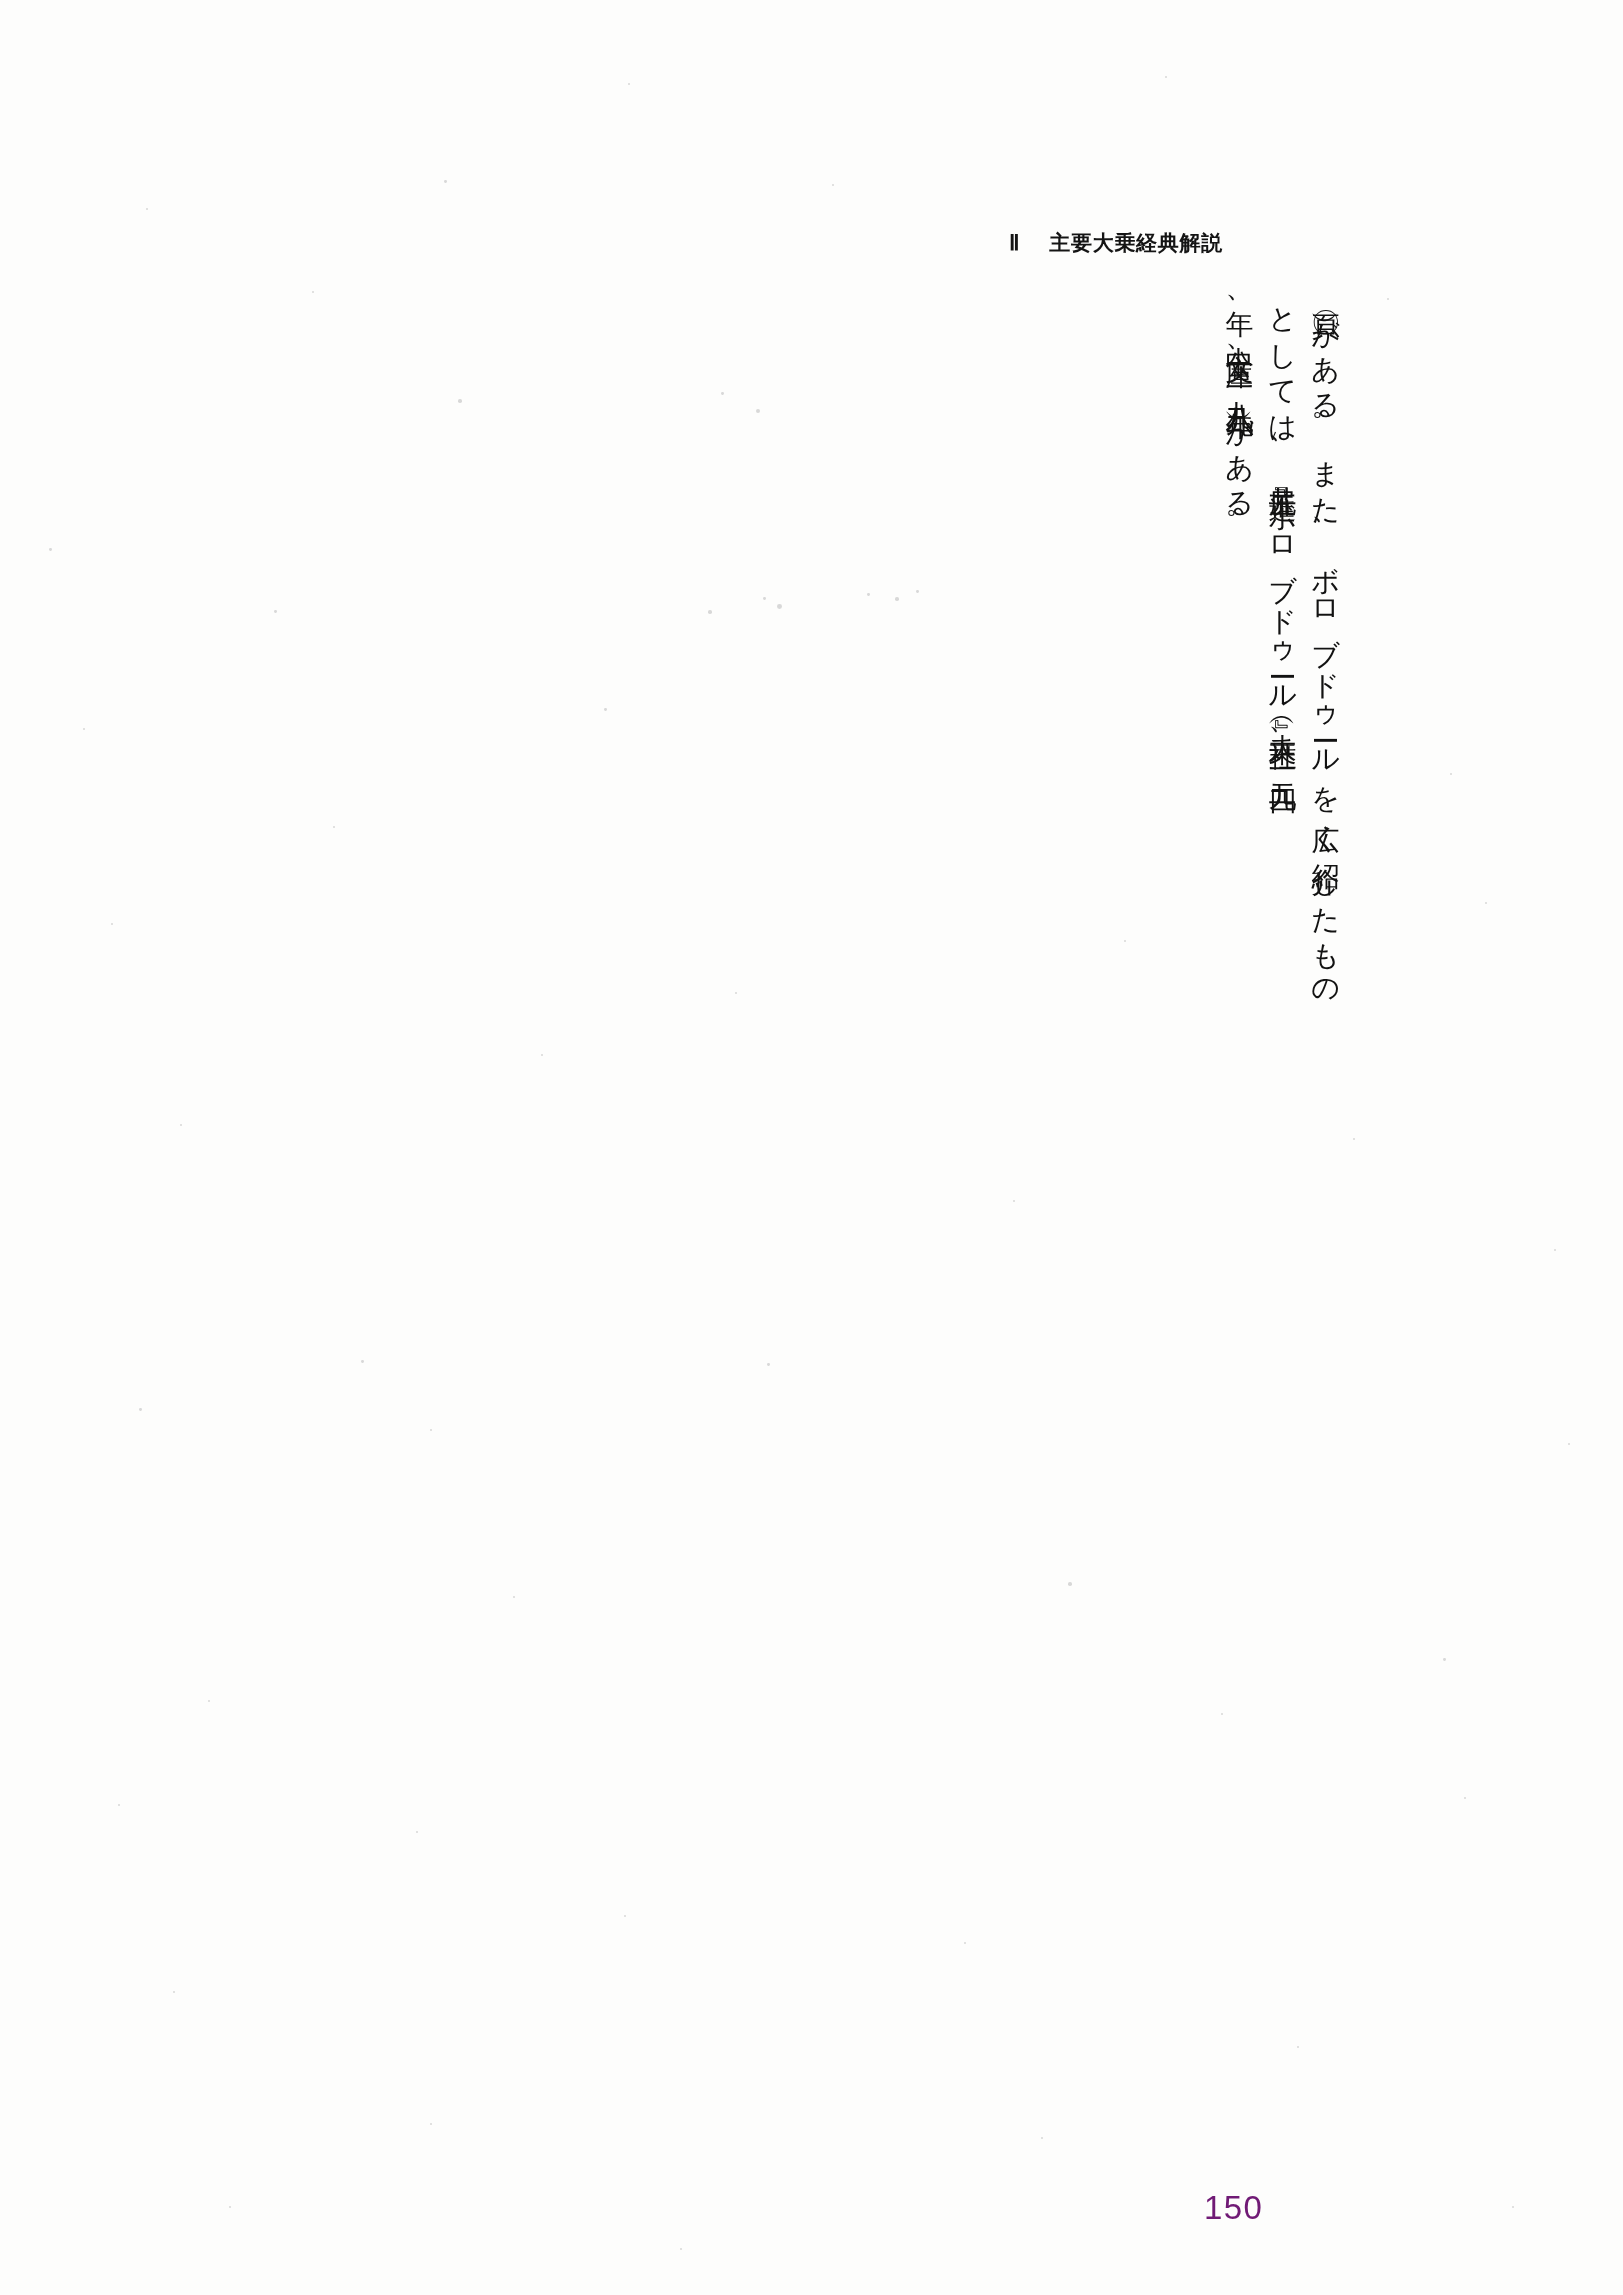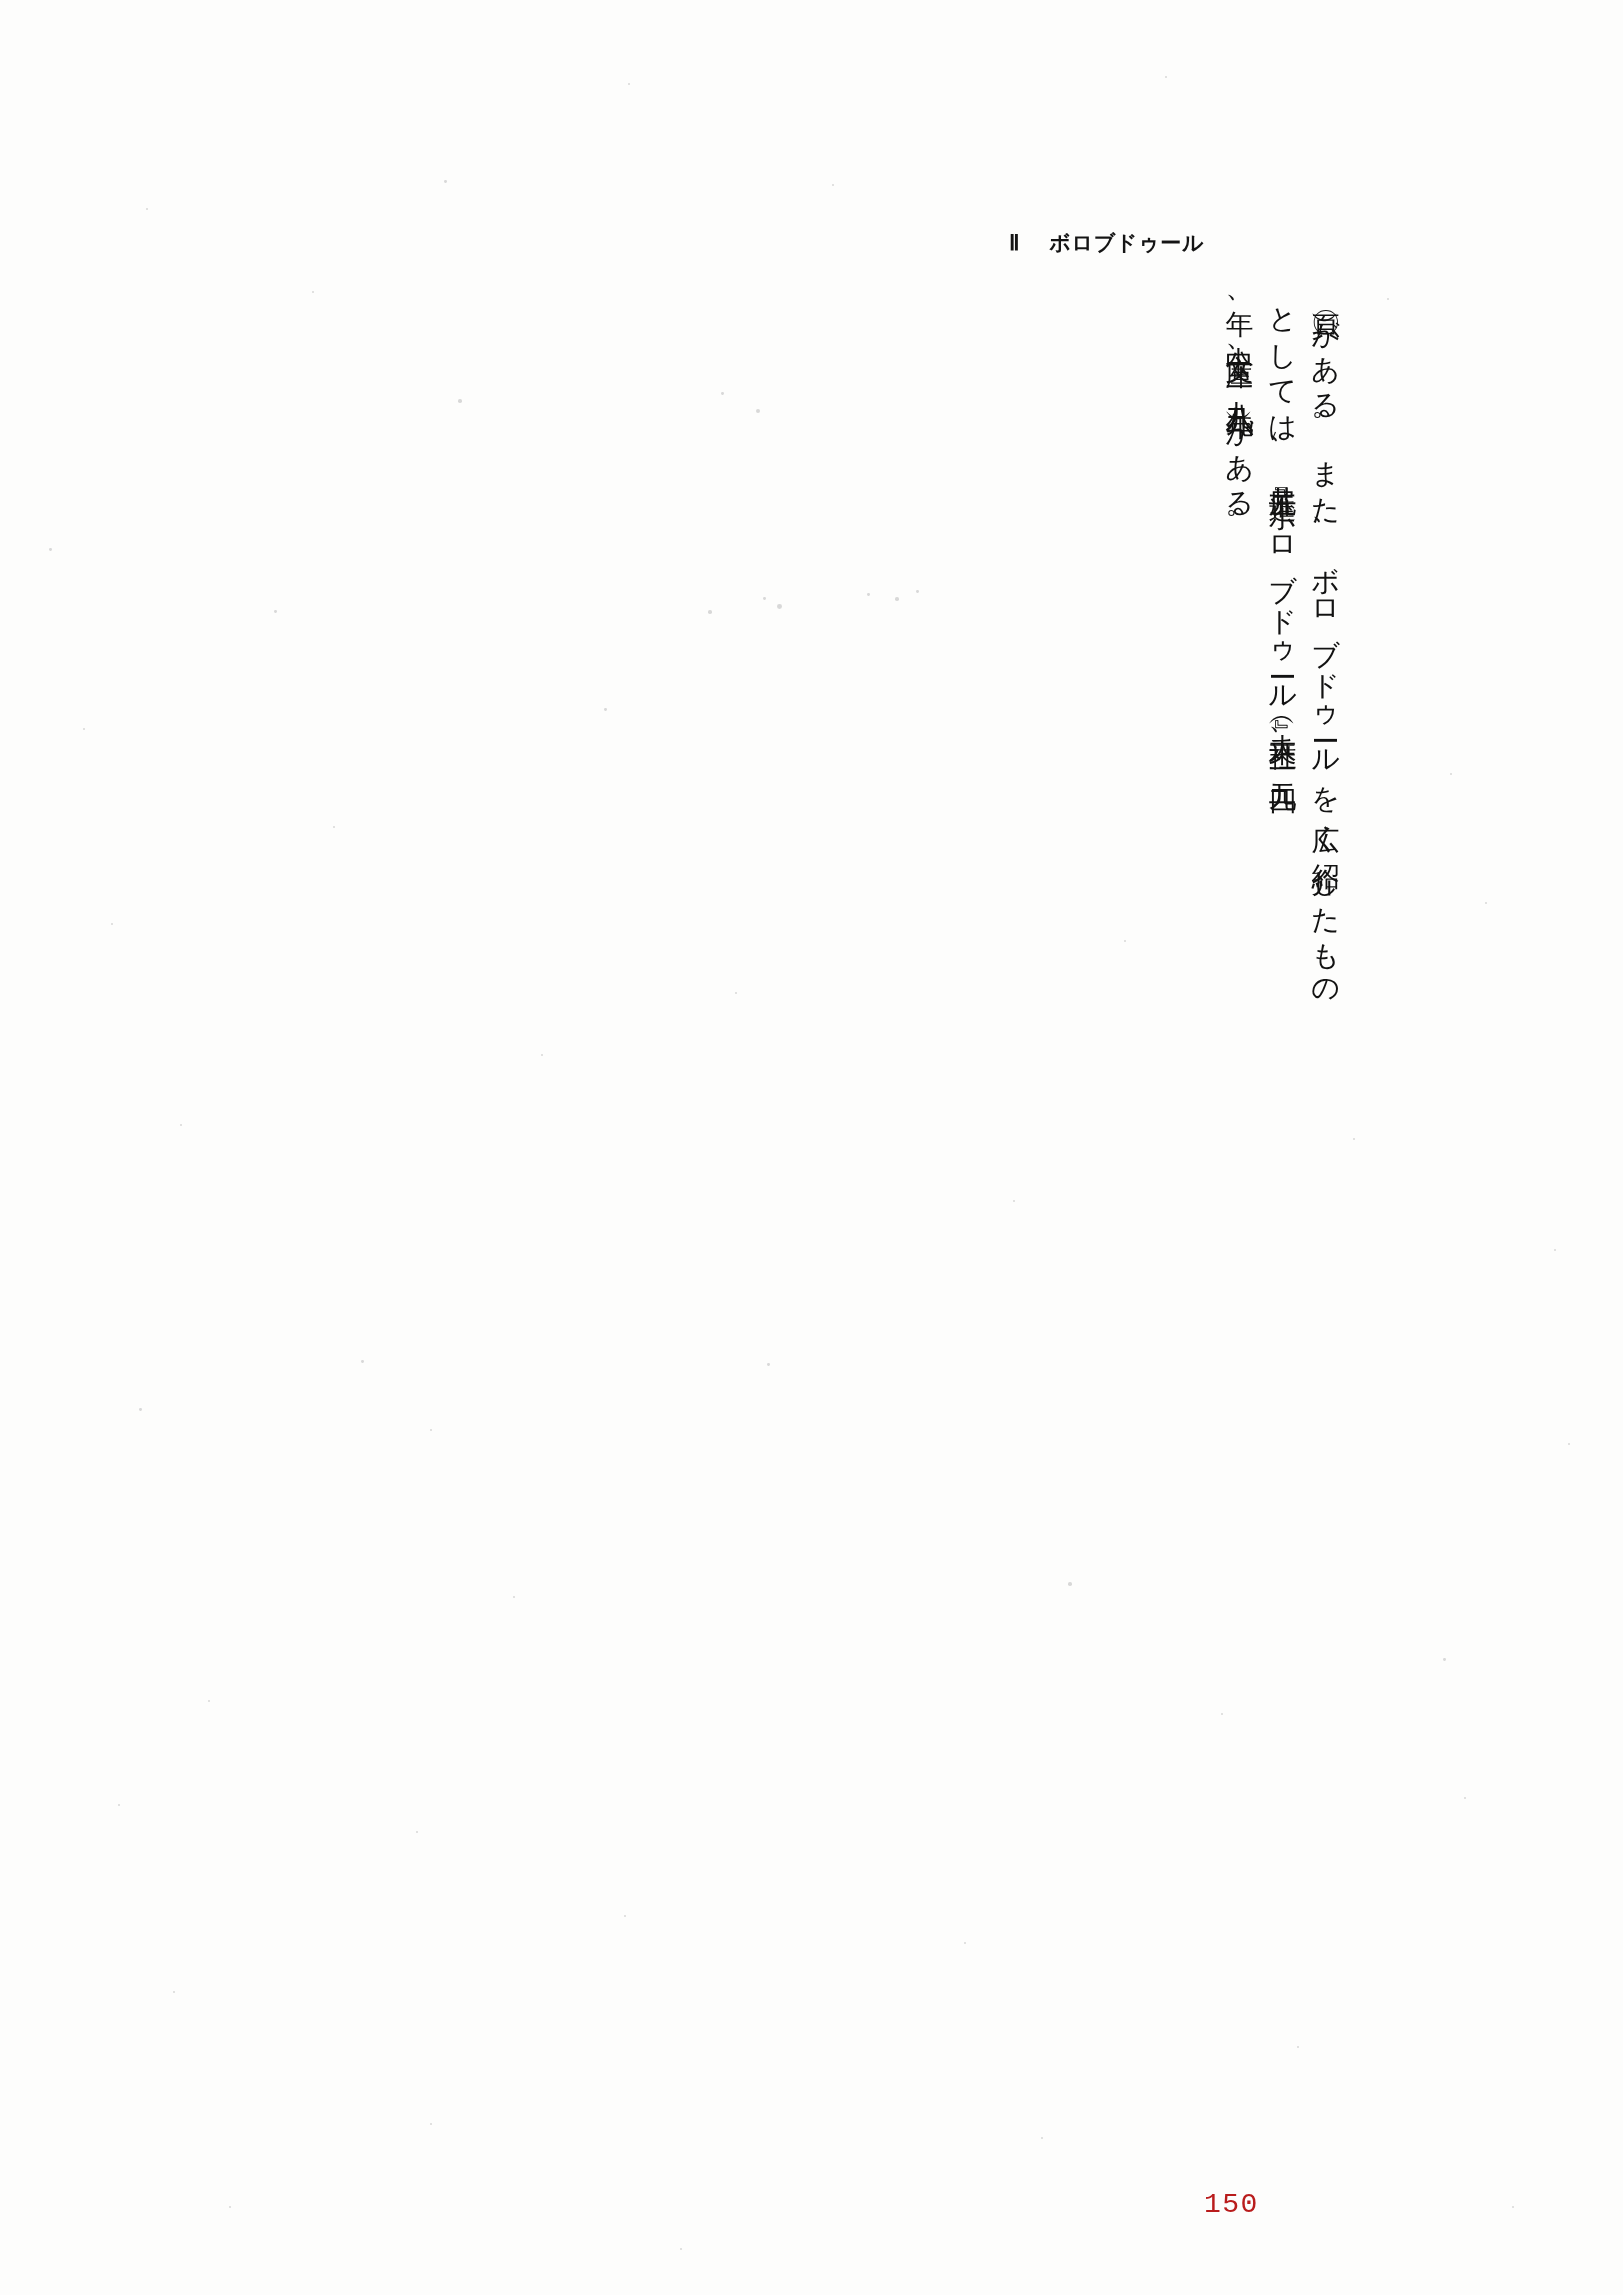--- a/index.html
+++ b/index.html
@@ -82,24 +82,24 @@
     width: 43px;
     white-space: pre;
     font-feature-settings: "vert" 1;
   }
 
   
   #folio {
     position: absolute;
     top: 2189px;
     left: 1204px;
-    font-family: Liberation Mono, monospace;
-    font-size: 28px;
+    font-family: Liberation Sans, sans-serif;
+    font-size: 33px;
     letter-spacing: 1.4px;
-    color: #b91c1c;
+    color: #701a75;
   }
 </style>
 </head>
 <body>
 
 <div id="page">
 
   <div id="speckles">
       <div class="speck" style="left:444px;top:180px;width:2.8px;height:2.8px;"></div>
       <div class="speck" style="left:832px;top:184px;width:2.1px;height:2.1px;"></div>
@@ -152,21 +152,21 @@
       <div class="speck" style="left:83px;top:728px;width:2.1px;height:2.1px;"></div>
       <div class="speck" style="left:1276px;top:499px;width:2.1px;height:2.1px;"></div>
       <div class="speck" style="left:1387px;top:298px;width:2.1px;height:2.1px;"></div>
       <div class="speck" style="left:312px;top:291px;width:2.1px;height:2.1px;"></div>
       <div class="speck" style="left:628px;top:83px;width:2.1px;height:2.1px;"></div>
       <div class="speck" style="left:1165px;top:76px;width:2.1px;height:2.1px;"></div>
     </div>
 
   <div id="running-head">
     <span class="rh-num">Ⅱ</span>
-    <span class="rh-title">ボロブドゥール</span>
+    <span class="rh-title">主要大乗経典解説</span>
   </div>
 
   <div id="body-text">
     <div class="vcol">〇頁）がある。また、ボロブドゥールを広く紹介したもの</div>
     <div class="vcol">としては、井尻進『ボロブドゥール』（大乗社、一九二四</div>
     <div class="vcol">年、中公文庫、一九八九年）がある。</div>
   </div>
 
   <div id="folio">150</div>
 

